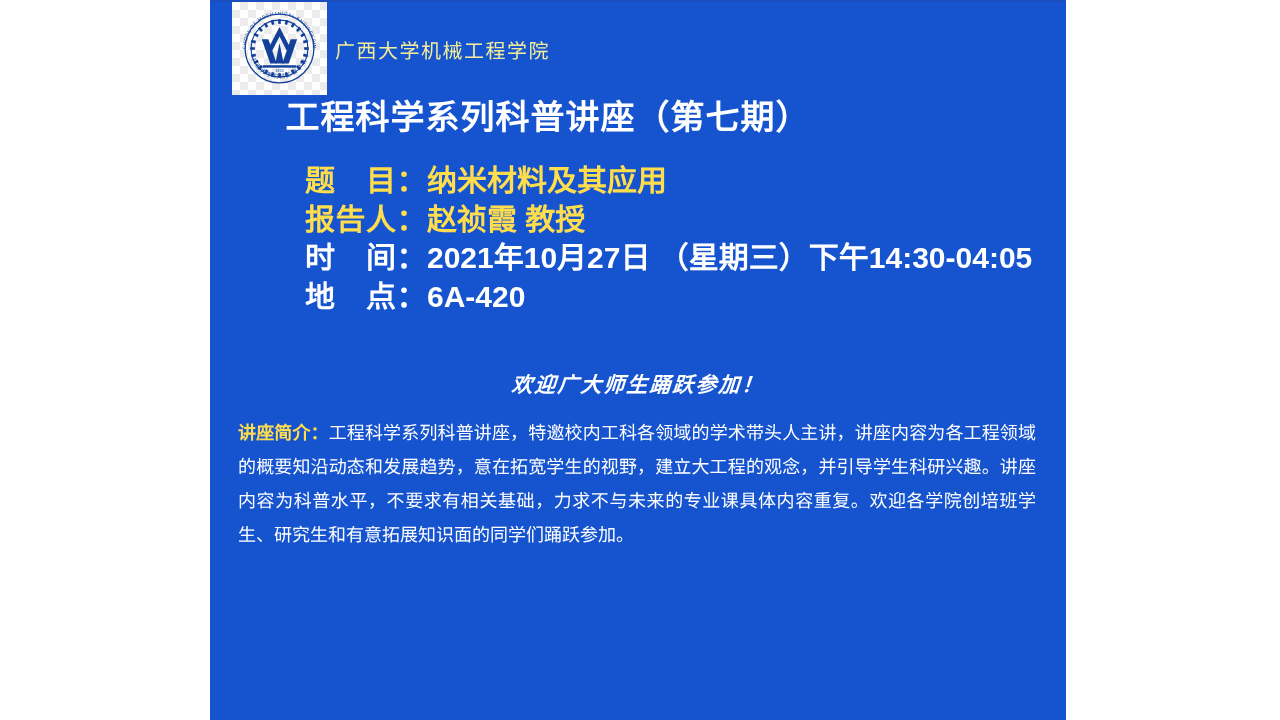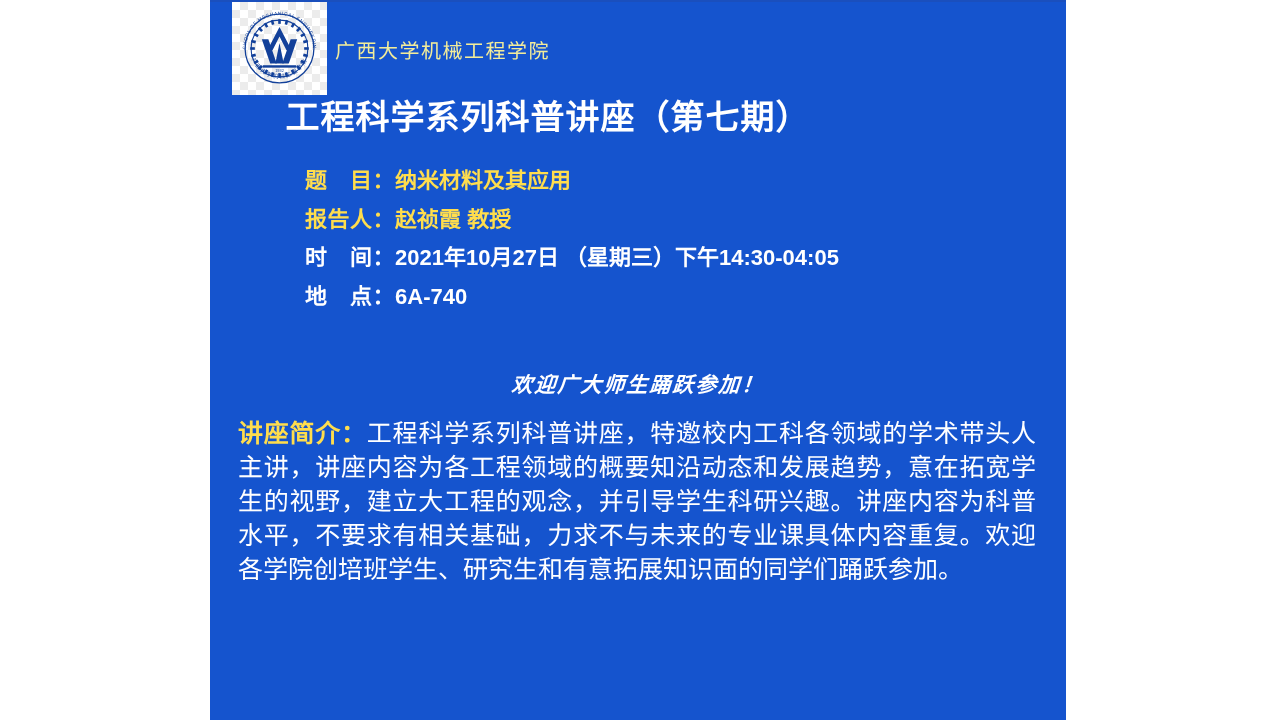--- a/index.html
+++ b/index.html
@@ -90,21 +90,21 @@
 
   
   .info-block {
     position: absolute;
     left: 95px;
     top: 160px;
     width: 740px;
   }
 
   .info-line {
-    font-size: 22px;
+    font-size: 30px;
     line-height: 38.5px;
     font-weight: bold;
     color: #ffffff;
     white-space: nowrap;
   }
 
   .info-line .label {
     letter-spacing: 0.5px;
   }
 
@@ -133,21 +133,21 @@
     transform: skewX(-4deg);
     white-space: nowrap;
   }
 
   
   .desc-block {
     position: absolute;
     left: 28px;
     top: 414px;
     width: 798px;
-    font-size: 25px;
+    font-size: 18px;
     line-height: 34px;
     color: #ffffff;
     text-align: justify;
     text-justify: inter-ideograph;
   }
 
   .desc-block .desc-label {
     font-weight: bold;
     color: #ffdd4d;
   }
@@ -234,21 +234,21 @@
 
       <div class="info-line accent">
         <span class="label">报告人：</span><span class="value">赵祯霞 教授</span>
       </div>
 
       <div class="info-line">
         <span class="label">时　间：</span><span class="value">2021年10月27日 （星期三）下午14:30-04:05</span>
       </div>
 
       <div class="info-line">
-        <span class="label">地　点：</span><span class="value">6A-740</span>
+        <span class="label">地　点：</span><span class="value">6A-420</span>
       </div>
 
 
     </div>
 
     <div class="welcome-line">欢迎广大师生踊跃参加！</div>
 
     <div class="desc-block">
       <span class="desc-label">讲座简介：</span><span class="desc-body">工程科学系列科普讲座，特邀校内工科各领域的学术带头人主讲，讲座内容为各工程领域的概要知沿动态和发展趋势，意在拓宽学生的视野，建立大工程的观念，并引导学生科研兴趣。讲座内容为科普水平，不要求有相关基础，力求不与未来的专业课具体内容重复。欢迎各学院创培班学生、研究生和有意拓展知识面的同学们踊跃参加。</span>
     </div>

